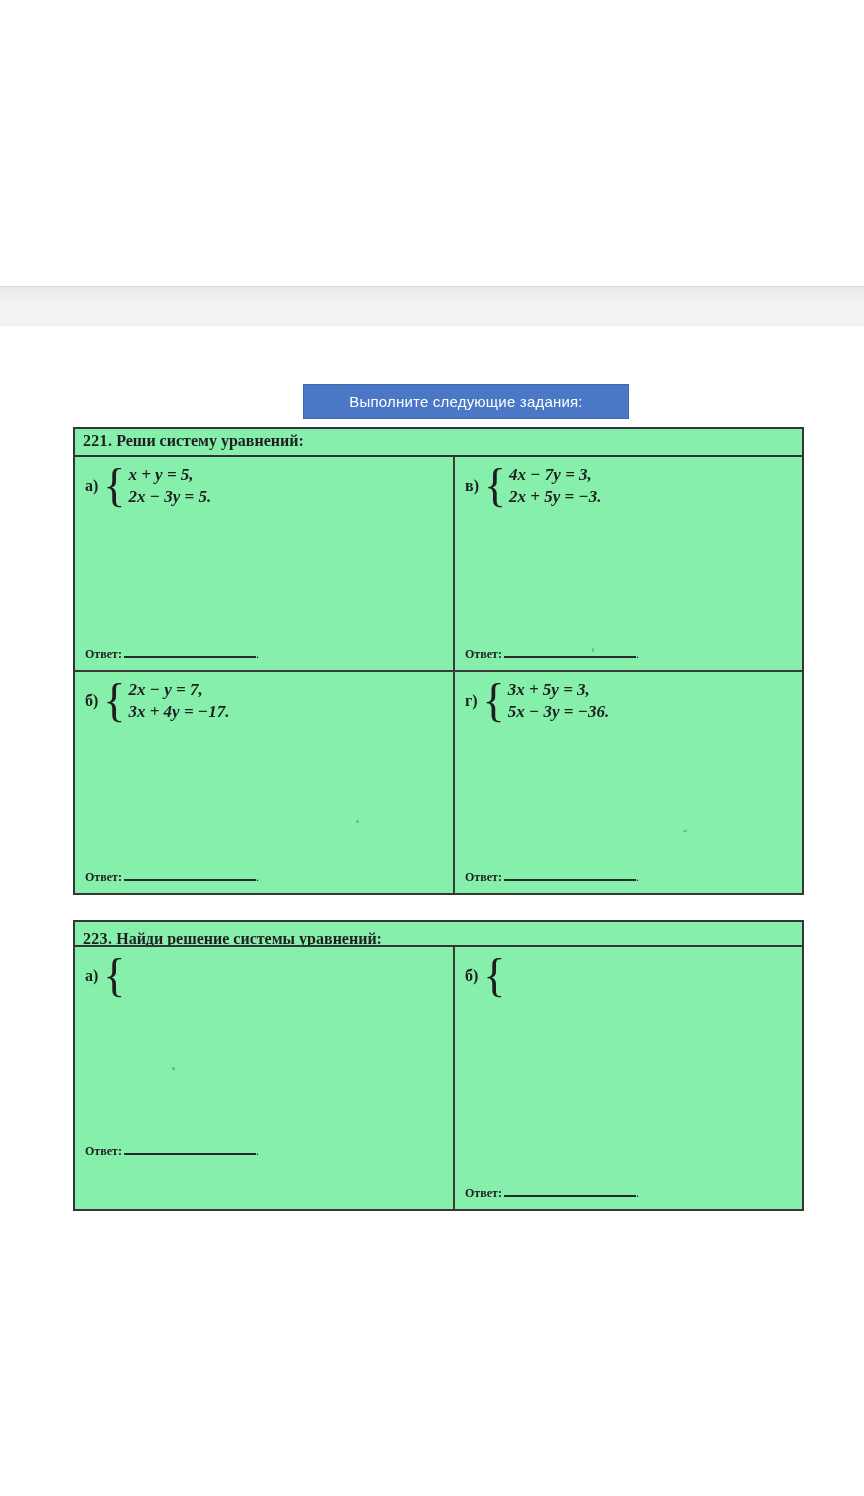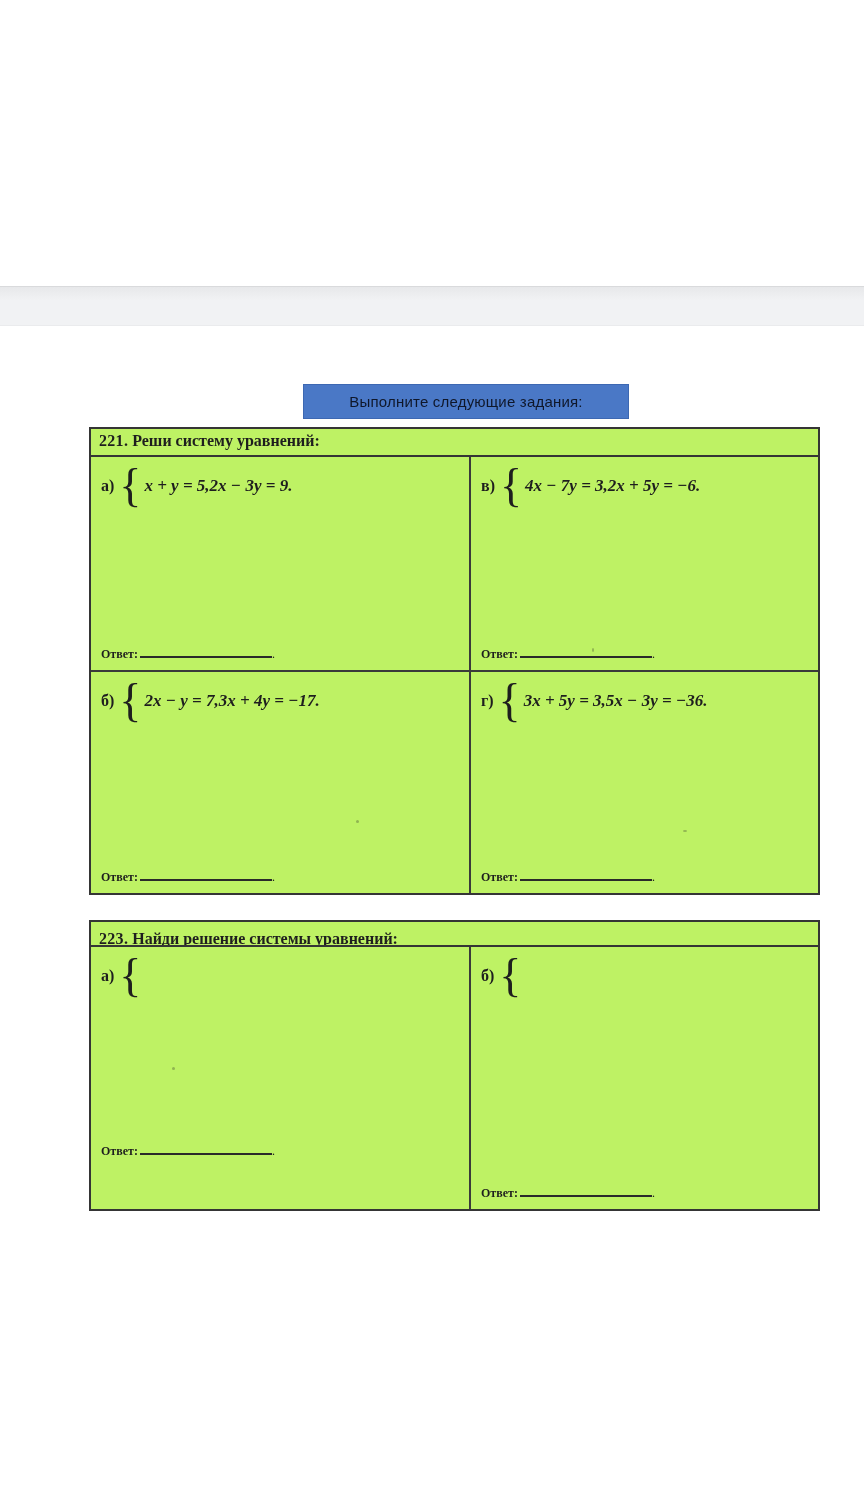--- a/index.html
+++ b/index.html
@@ -12,22 +12,22 @@
     background:linear-gradient(180deg,#e7e8ea 0%,#f1f2f4 35%,#f1f2f4 100%);
     border-top:1px solid #d9dadc;border-bottom:1px solid #eaebed;}
 
   
   .banner{position:absolute;left:303px;top:384px;width:326px;height:35px;
     box-sizing:border-box;border:1px solid #3d68b2;background:#4a78c6;
     color:#ffffff;font-family:"Liberation Sans",sans-serif;font-size:15px;
     display:flex;align-items:center;justify-content:center;letter-spacing:.2px;}
 
   
-  .wtable{position:absolute;left:89px;width:731px;box-sizing:border-box;
-    border:2px solid #353535;background:#bef264;}
+  .wtable{position:absolute;left:73px;width:731px;box-sizing:border-box;
+    border:2px solid #353535;background:#86efac;}
   .t221{top:427px;height:468px;}
   .t223{top:920px;height:291px;}
   .thead{box-sizing:border-box;border-bottom:2px solid #353535;
     padding:3px 8px 0 8px;font-size:16px;white-space:nowrap;overflow:hidden;}
   .t221 .thead{height:28px;}
   .t223 .thead{height:25px;padding-top:8px;}
   .tnum{font-weight:bold;letter-spacing:.3px;}
   .ttitle{font-weight:bold;}
   .tbody{display:grid;grid-template-columns:378px 1fr;}
   .t221 .tbody{grid-template-rows:213px 1fr;height:436px;}
@@ -36,21 +36,21 @@
     justify-content:space-between;padding:7px 8px 8px 10px;overflow:hidden;}
   .t221 .cell:nth-child(2),.t221 .cell:nth-child(4){border-left:2px solid #3a3a3a;}
   .t221 .cell:nth-child(3),.t221 .cell:nth-child(4){border-top:2px solid #3a3a3a;}
   .t223 .cell:nth-child(2){border-left:2px solid #3a3a3a;}
 
   
   .system{display:flex;align-items:center;}
   .lbl{font-weight:bold;font-size:16px;margin-right:5px;}
   .brace{font-size:46px;line-height:44px;font-weight:400;margin-right:3px;
     transform:scaleY(1.02);transform-origin:center;}
-  .eqs{display:flex;flex-direction:row;}
+  .eqs{display:flex;flex-direction:column;}
   .eq{font-weight:bold;font-style:italic;font-size:17px;line-height:22px;
     white-space:nowrap;}
 
   
   .answer{font-size:12px;white-space:nowrap;}
   .ans-label{font-weight:bold;}
   .ans-blank{display:inline-block;width:132px;height:12px;margin-left:2px;
     border-bottom:2px solid #2a2a2a;}
   .answer.raised{margin-bottom:42px;}
 
@@ -62,50 +62,50 @@
   .sp3{left:172px;top:1067px;}
   .sp4{left:592px;top:648px;width:2px;height:4px;}
 </style>
 </head>
 <body>
 
 <div class="page">
 
   <div class="divider-band"></div>
 
-  <div class="banner" style="background: rgb(74, 120, 198); border-color: rgb(61, 104, 178); color: #0f172a;">Выполните следующие задания:</div>
+  <div class="banner" style="background: rgb(74, 120, 198); border-color: rgb(61, 104, 178); color: #ffffff;">Выполните следующие задания:</div>
 
   <div class="wtable t221">
     <div class="thead">
       <span class="tnum">221.</span>
       <span class="ttitle">Реши систему уравнений:</span>
     </div>
     <div class="tbody">
 
       <div class="cell">
         <div class="system">
           <span class="lbl">а)</span>
           <span class="brace">{</span>
           <span class="eqs">
             <span class="eq">x + y = 5,</span>
-            <span class="eq">2x − 3y = 9.</span>
+            <span class="eq">2x − 3y = 5.</span>
           </span>
         </div>
         <div class="answer">
           <span class="ans-label">Ответ:</span><span class="ans-blank"></span><span>.</span>
         </div>
       </div>
 
       <div class="cell">
         <div class="system">
           <span class="lbl">в)</span>
           <span class="brace">{</span>
           <span class="eqs">
             <span class="eq">4x − 7y = 3,</span>
-            <span class="eq">2x + 5y = −6.</span>
+            <span class="eq">2x + 5y = −3.</span>
           </span>
         </div>
         <div class="answer">
           <span class="ans-label">Ответ:</span><span class="ans-blank"></span><span>.</span>
         </div>
       </div>
 
       <div class="cell">
         <div class="system">
           <span class="lbl">б)</span>

